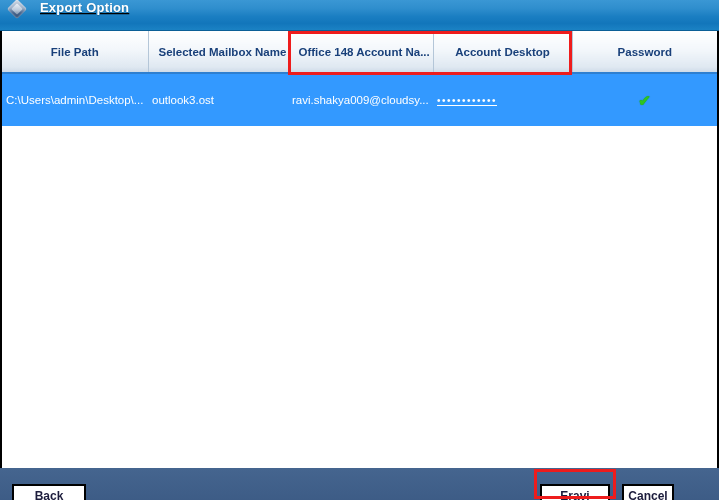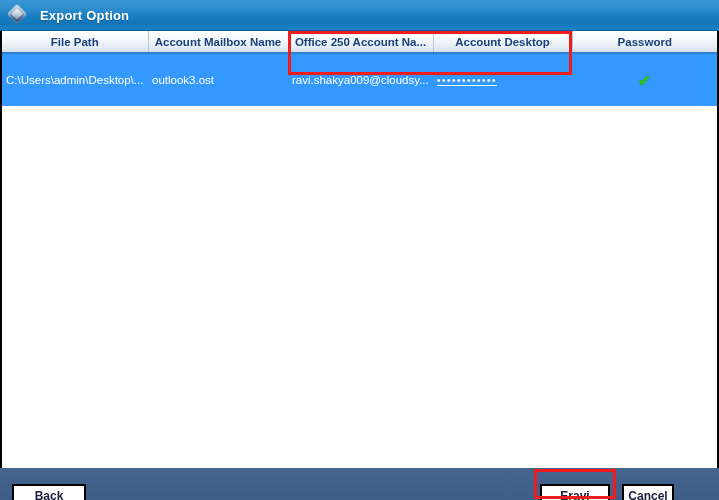--- a/index.html
+++ b/index.html
@@ -29,24 +29,24 @@
   .titlebar {
     height: 31px;
     flex: 0 0 31px;
     background: linear-gradient(to bottom,
         #3a97d4 0%,
         #2f8ecd 28%,
         #1a7ec2 55%,
         #1276bb 78%,
         #1b82c4 100%);
     display: flex;
-    align-items: center;
     padding-left: 8px;
     box-sizing: border-box;
     border-bottom: 1px solid #0b5f96;
+    text-decoration: underline;
   }
   .app-icon {
     width: 20px;
     height: 20px;
     flex: 0 0 20px;
     position: relative;
     margin-right: 12px;
   }
   .app-icon .gem {
     position: absolute;
@@ -95,21 +95,21 @@
     table-layout: fixed;
   }
   .grid th {
     height: 21px;
     background: linear-gradient(to bottom, #ffffff 0%, #f3f7fb 45%, #dfe8f1 88%, #cfdbe8 100%);
     border-bottom: 2px solid #2e7fd0;
     border-right: 1px solid #b4c6d8;
     font-size: 11.5px;
     font-weight: bold;
     color: #19407a;
-    padding: 0;
+    padding: 10px;
     text-align: center;
     white-space: nowrap;
     overflow: hidden;
   }
   .grid th:last-child { border-right: none; }
 
   .grid td {
     height: 22px;
     padding: 15px 4px;
     font-size: 11.5px;
@@ -231,22 +231,22 @@
       <colgroup>
         <col style="width:146px">
         <col style="width:140px">
         <col style="width:145px">
         <col style="width:139px">
         <col style="width:145px">
       </colgroup>
       <thead>
         <tr>
           <th>File Path</th>
-          <th>Account Mailbox Name</th>
-          <th>Office 250 Account Na...</th>
+          <th>Selected Mailbox Name</th>
+          <th>Office 148 Account Na...</th>
           <th>Account Desktop</th>
           <th>Password</th>
         </tr>
       </thead>
       <tbody>
         <tr class="row-selected">
           <td class="cell-left">C:\Users\admin\Desktop\...</td>
           <td class="cell-left">outlook3.ost</td>
           <td class="cell-left">
             <span class="link-text">ravi.shakya009@cloudsy...</span>

